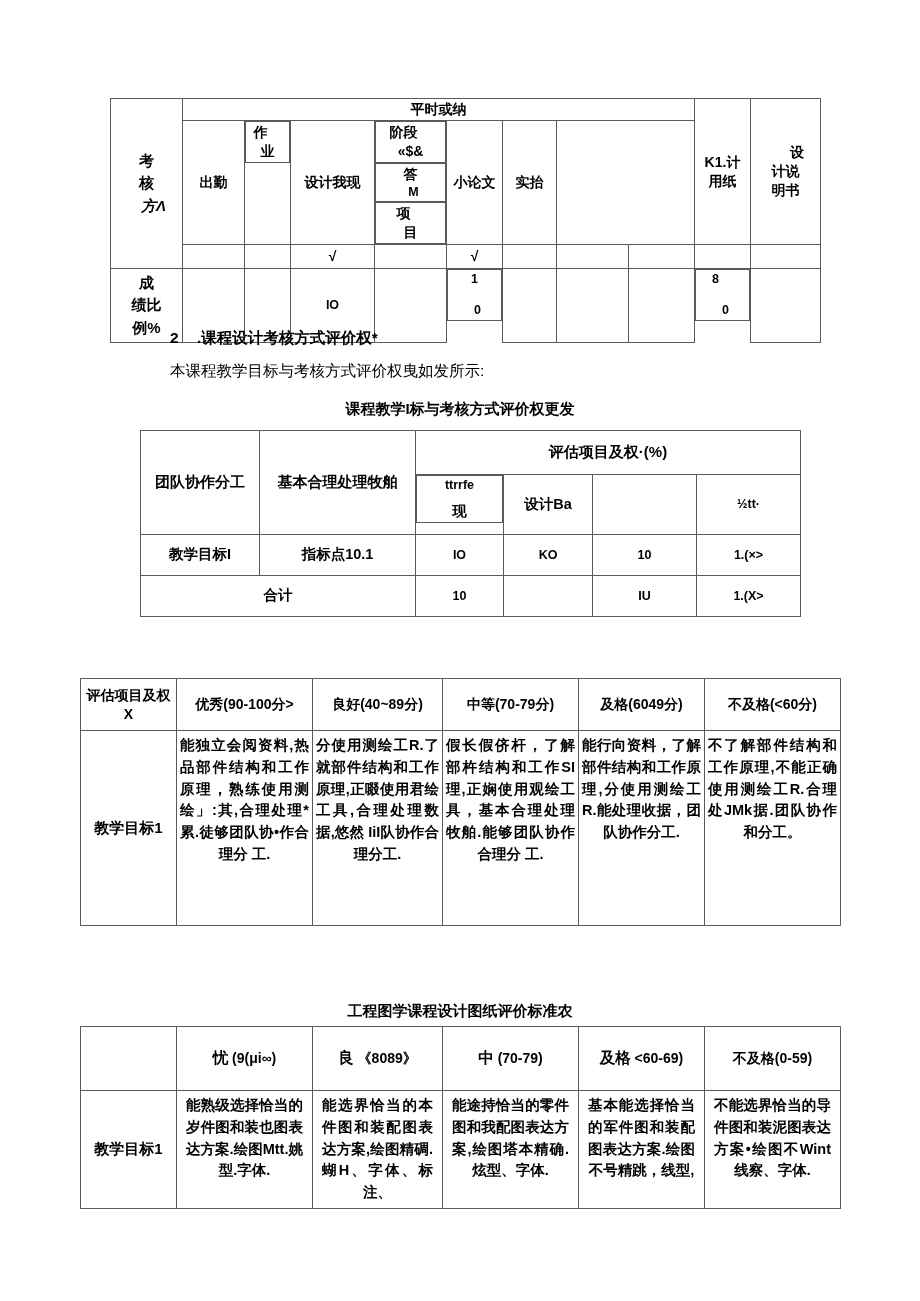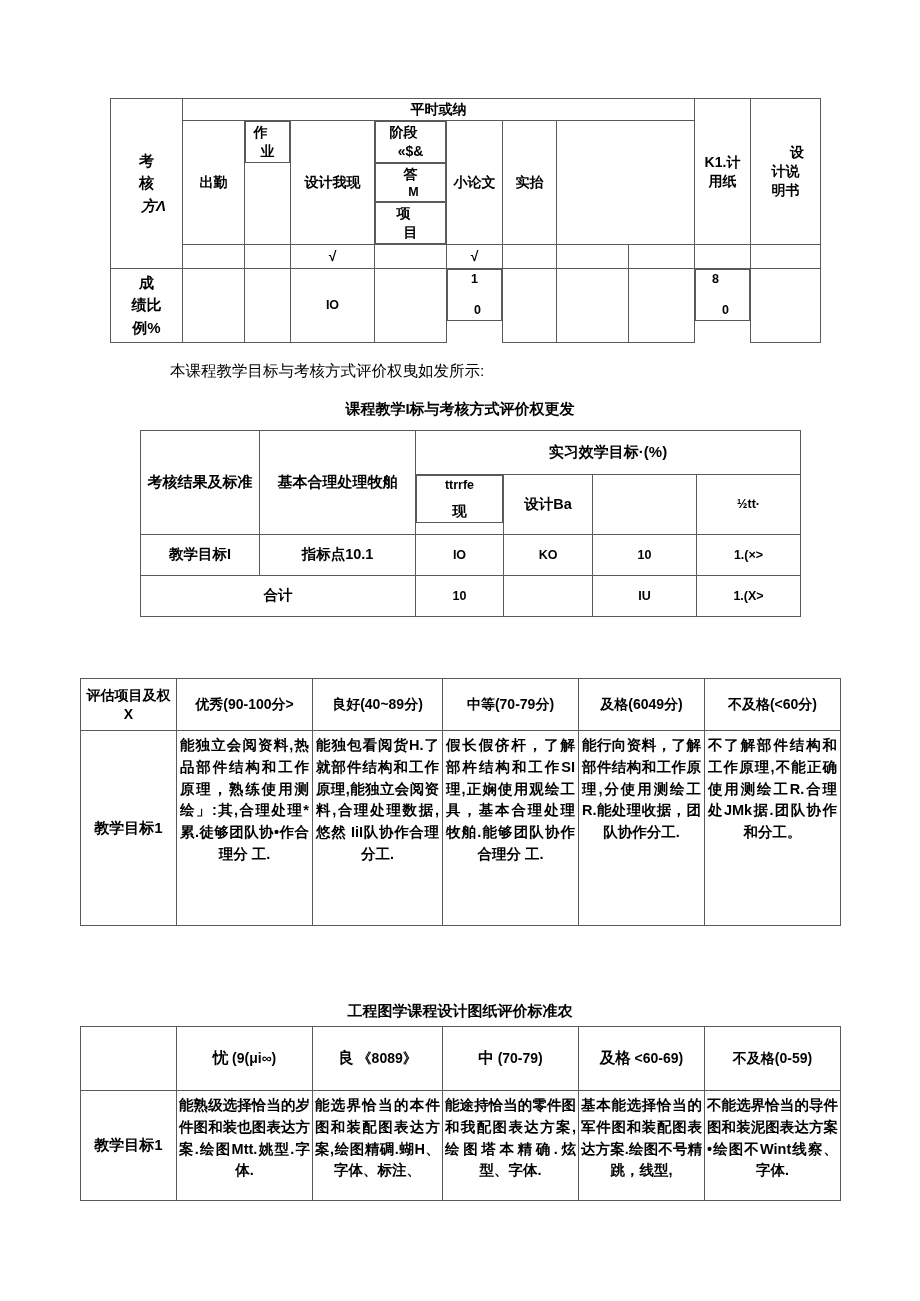--- a/index.html
+++ b/index.html
@@ -85,21 +85,21 @@
   #t3 td.lbl{font-size:15px;font-weight:700;line-height:1.5;}
   #t3 td.hdr{font-size:15px;font-weight:700;}
 
   
   #t4{left:80px;top:1026px;width:760px;}
   #t4 td{font-size:14px;font-weight:700;}
   #t4 td.body{
     font-size:14.5px;font-weight:600;
     text-align:justify;text-align-last:center;
     line-height:1.5;
-    padding:4px 2px;
+    padding:4px 9px;
     vertical-align:top;
   }
   #t4 td.lbl{font-size:15px;font-weight:700;line-height:1.5;}
   #t4 .gtop{font-size:15.5px;font-weight:600;}
   #t4 .grange{font-size:14px;font-weight:700;}
 </style>
 </head>
 <body>
 
 <div class="page">
@@ -189,37 +189,41 @@
       <td></td>
       <td class="twoline tiny">
         <span class="rightish">8</span>
         <span class="leftish" style="margin-top:14px">0</span>
       </td>
       <td></td>
     </tr>
   </tbody>
     </table>
 
+  <div class="para" style="left:170px;top:326px;">
+    <span>2</span>
+    <span style="display:inline-block;width:14px"></span><span>.课程设计考核方式评价权*</span>
+  </div>
   <div class="para normal" style="left:170px;top:359px;">本课程教学目标与考核方式评价权曳如发所示:</div>
   <div class="caption" style="top:400px;">课程教学I标与考核方式评价权更发</div>
 
   <table class="doc" id="t2">
     <colgroup>
       <col style="width:119px">
         <col style="width:156px">
         <col style="width:88px">
       <col style="width:89px">
         <col style="width:104px">
         <col style="width:104px">
     </colgroup>
     <tbody>
         <tr style="height:44px">
-      <td rowspan="2" class="hdrbig">考核结果及标准</td>
+      <td rowspan="2" class="hdrbig">团队协作分工</td>
       <td rowspan="2" class="hdrbig">基本合理处理牧舶</td>
-      <td colspan="4" class="hdrbig">实习效学目标·(%)</td>
+      <td colspan="4" class="hdrbig">评估项目及权·(%)</td>
     </tr>
     <tr style="height:60px">
       <td class="twoline">
         <span class="small">ttrrfe</span>
         <span style="margin-top:8px">现</span>
       </td>
       <td>设计Ba</td>
       <td></td>
       <td class="small">½tt·</td>
     </tr>
@@ -263,21 +267,21 @@
       <td>中等(70-79分)</td>
       <td>及格(6049分)</td>
       <td>不及格(&lt;60分)</td>
     </tr>
     <tr style="height:195px">
       <td class="lbl" style="vertical-align:middle;">
         <span class="stack">教学目</span><span class="stack">标1</span>
       </td>
       <td class="body">能独立会阅资料,热品部件结构和工作原理，熟练使用测绘」:其,合理处理*累.徒够团队协•作合理分
 工.</td>
-      <td class="body">能独包看阅货H.了就部件结构和工作原理,能独立会阅资料,合理处理数据,悠然
+      <td class="body">分使用测绘工R.了就部件结构和工作原理,正啜使用君绘工具,合理处理数据,悠然
 IiI队协作合理分工.</td>
       <td class="body">假长假侪杆，了解部杵结构和工作SI理,正娴使用观绘工具，基本合理处理牧舶.能够团队协作合理分
 工.</td>
       <td class="body">能行向资料，了解部件结构和工作原理,分使用测绘工R.能处理收据，团队协作分工.</td>
       <td class="body">不了解部件结构和工作原理,不能正确使用测绘工R.合理处JMk据.团队协作和分工。</td>
     </tr>
   </tbody>
     </table>
 
   <div class="caption" style="top:1002px;">工程图学课程设计图纸评价标准农</div>

